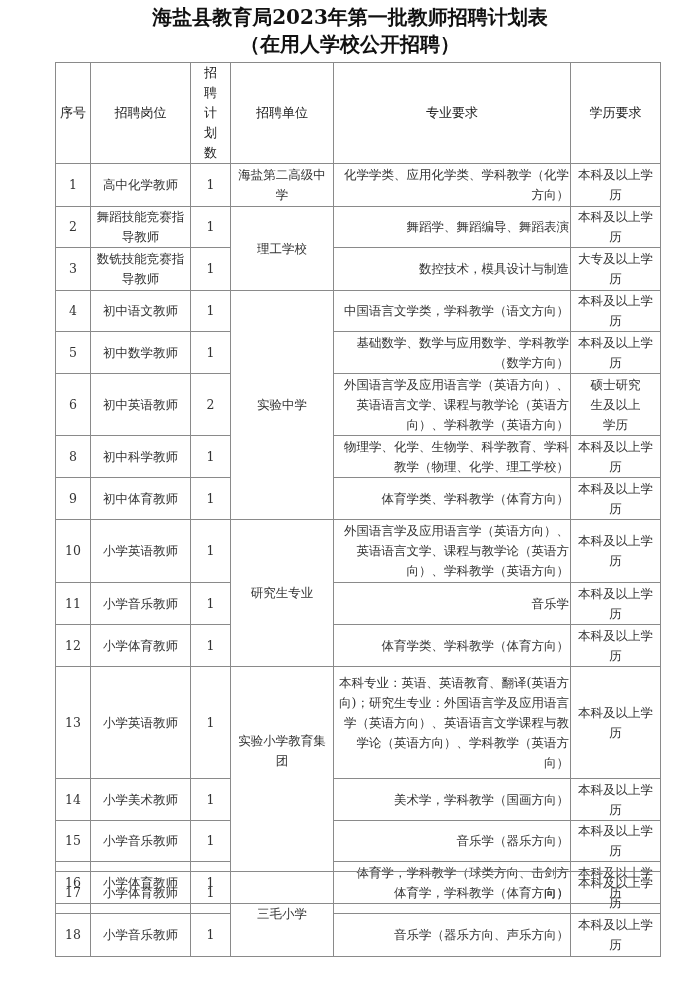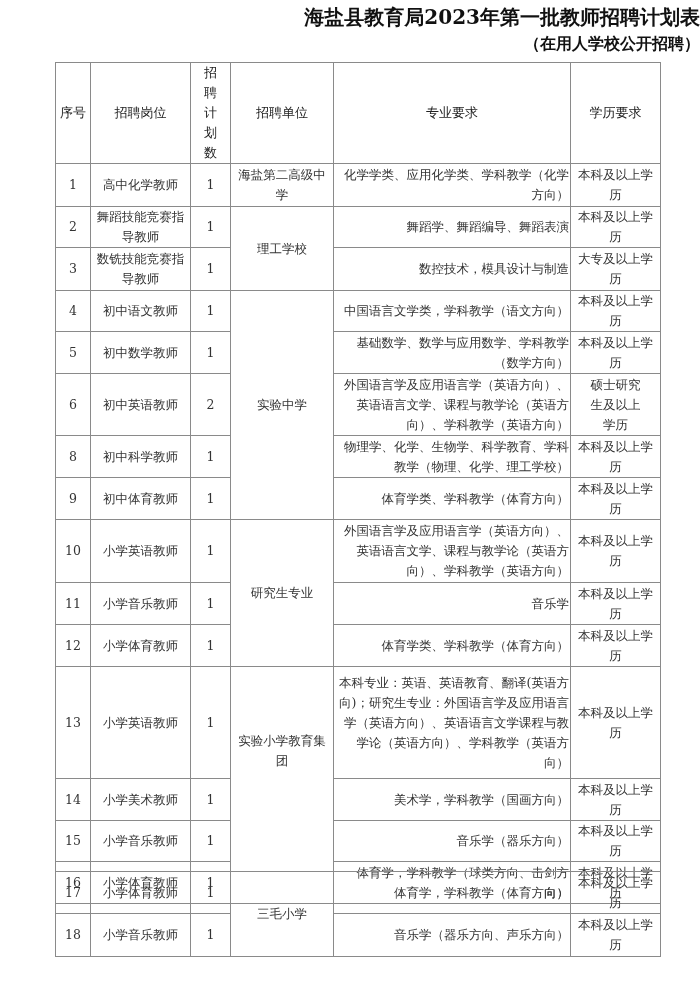--- a/index.html
+++ b/index.html
@@ -1,22 +1,22 @@
 <!DOCTYPE html>
 <html><head>
 <meta charset="utf-8">
 <style>
   html, body { margin: 0; padding: 0; background: #ffffff; }
   body { width: 700px; height: 988px; position: relative; overflow: hidden;
          font-family: "DejaVu Serif", "Liberation Serif", serif; color: #333333; }
-  .title { position: absolute; left: 0; width: 700px; text-align: right;
+  .title { position: absolute; left: 0; width: 700px; text-align: center;
            font-family: "DejaVu Serif", "Liberation Serif", serif; font-weight: bold;
            color: #111111; letter-spacing: 0px; }
   .t1 { top: 4px; font-size: 20px; line-height: 26px; }
-  .t2 { top: 30px; font-size: 16px; line-height: 28px; }
+  .t2 { top: 30px; font-size: 20px; line-height: 28px; }
   table { position: absolute; border-collapse: collapse; table-layout: fixed;
           left: 55px; width: 605px; }
   td, th { border: 1px solid #8a8a8a; text-align: center; vertical-align: middle;
            font-size: 12.5px; line-height: 20px; font-weight: normal; padding: 0 2px;
            color: #333333; overflow: hidden; }
   th { font-size: 13px; color: #222222; }
   td.major { line-height: 20px; padding: 0 1px; text-align: right; }
   #t-main { top: 62px; }
   #t-second { top: 871px; }
 </style>

